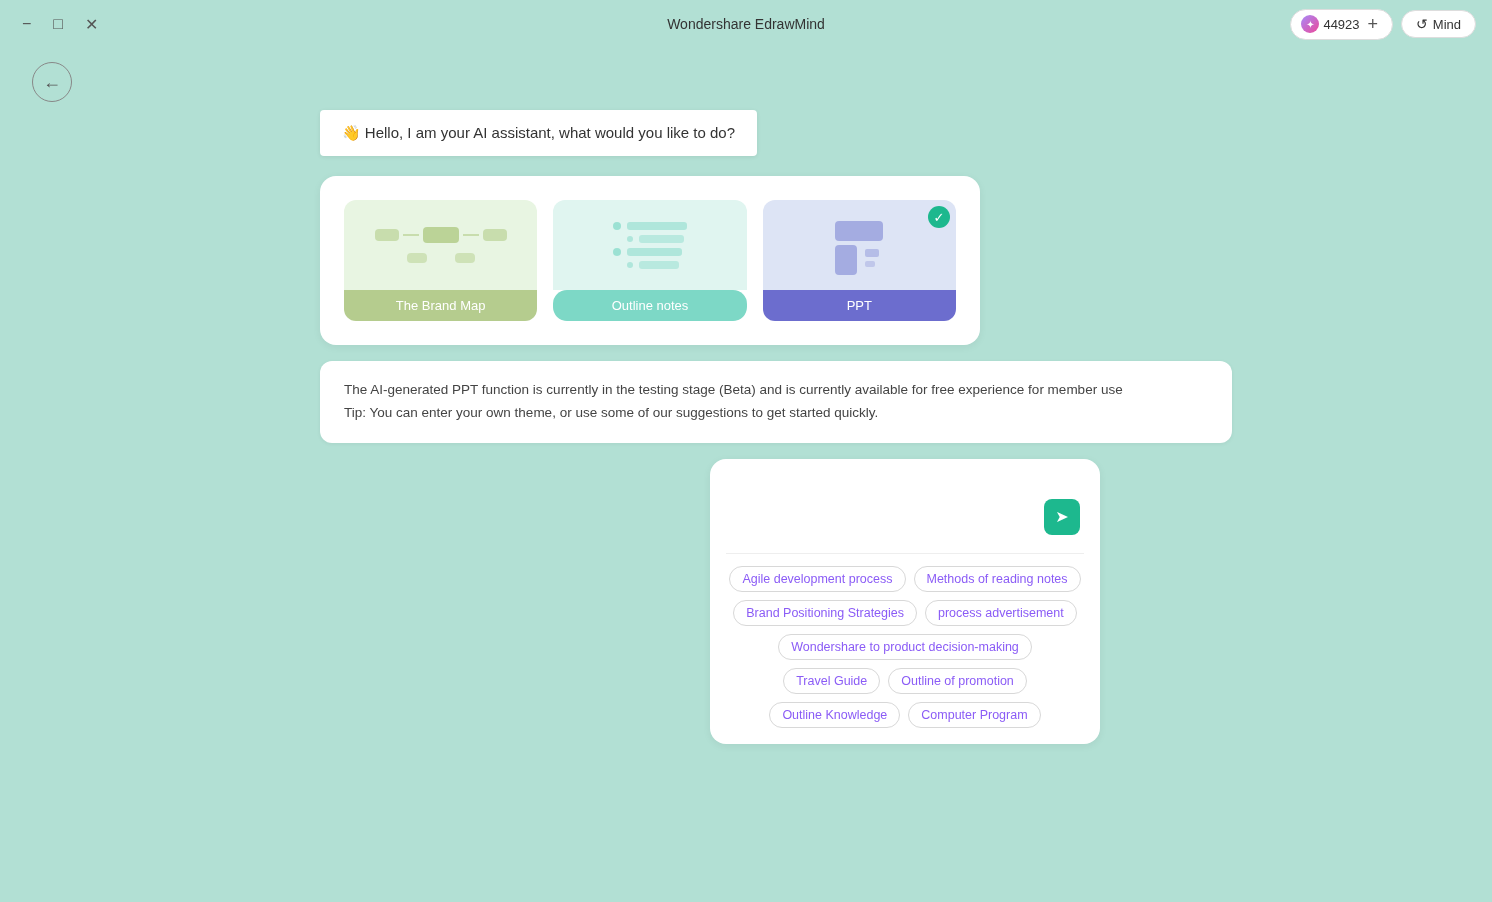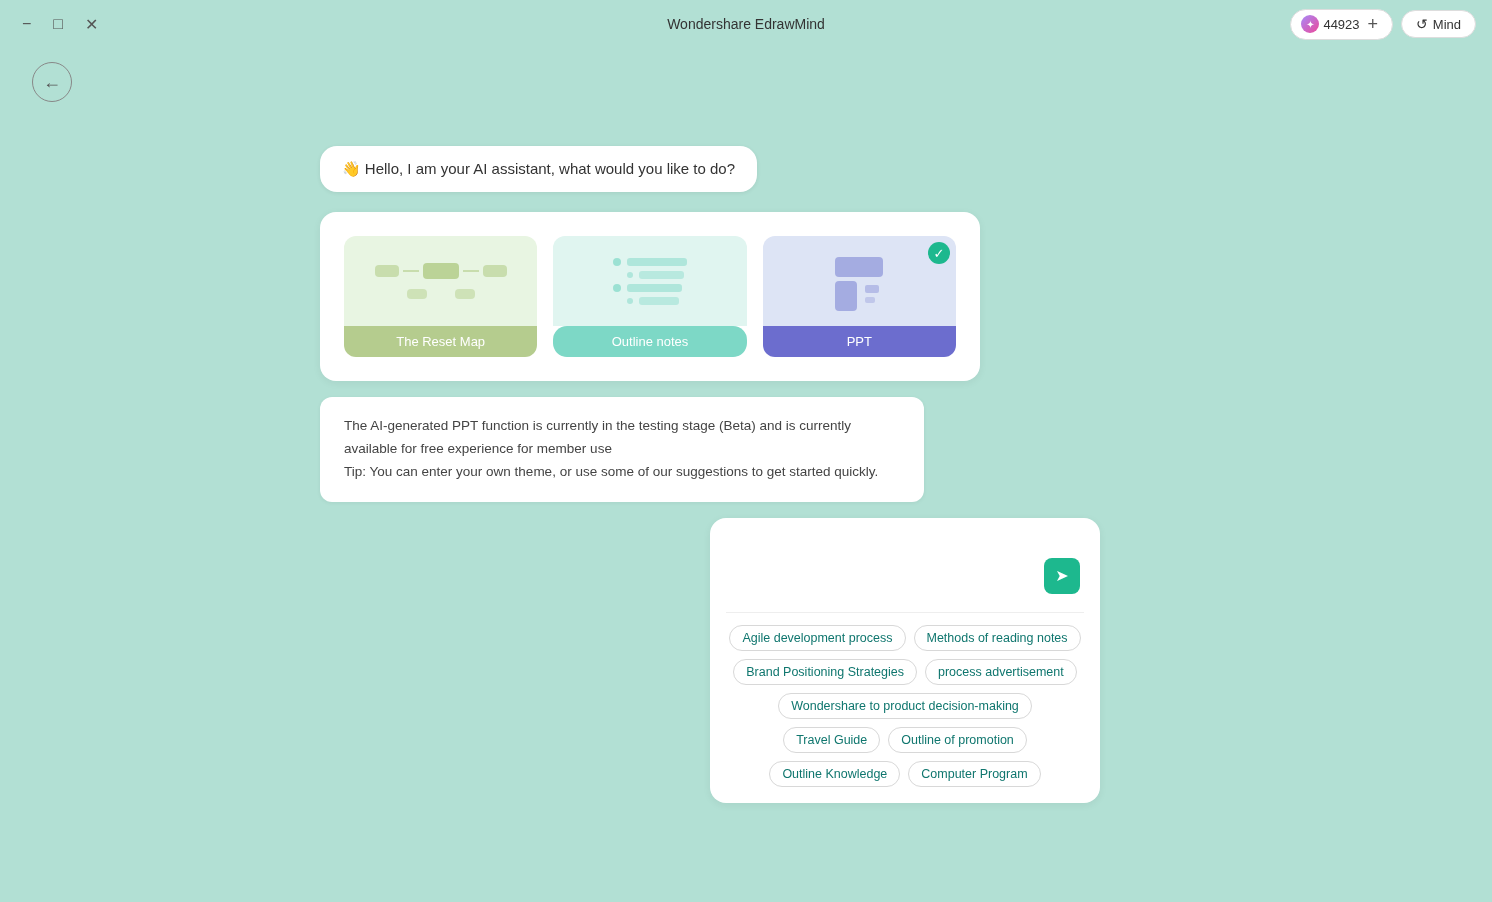--- a/index.html
+++ b/index.html
@@ -116,28 +116,27 @@
       display: flex;
       flex-direction: column;
       align-items: flex-start;
       padding: 0 0 0 320px;
       gap: 16px;
     }
 
     
     .hello-bubble {
       background: white;
-      border-radius: 17px;
+      border-radius: 4px;
       padding: 14px 22px;
       font-size: 15px;
       color: #333;
       display: inline-block;
       box-shadow: 0 1px 4px rgba(0,0,0,0.08);
       margin-bottom: 4px;
-      margin-top: 36px;
     }
 
     
     .mode-card {
       background: white;
       border-radius: 16px;
       padding: 24px;
       width: 660px;
       box-shadow: 0 2px 8px rgba(0,0,0,0.06);
     }
@@ -269,21 +268,21 @@
     .ppt-cell-wide {
       grid-column: 1 / 3;
       height: 20px;
     }
 
     
     .info-text-card {
       background: white;
       border-radius: 12px;
       padding: 18px 24px;
-      width: 604px;
+      width: 912px;
       font-size: 13.5px;
       color: #444;
       line-height: 1.7;
       box-shadow: 0 1px 4px rgba(0,0,0,0.06);
     }
 
     
     .input-area-card {
       background: white;
       border-radius: 16px;
@@ -335,21 +334,21 @@
       flex-wrap: wrap;
       gap: 8px;
       justify-content: center;
     }
     .tag-chip {
       background: white;
       border: 1px solid #d8d8d8;
       border-radius: 20px;
       padding: 5px 12px;
       font-size: 12.5px;
-      color: #0f766e;
+      color: #8b5cf6;
       cursor: pointer;
       white-space: nowrap;
     }
   </style>
 </head>
 <body>
 
 <div class="title-bar">
   <div class="title-bar-left">
 
@@ -396,21 +395,21 @@
               <div class="mm-line"></div>
               <div class="mm-box mm-side" style="opacity:0.5;"></div>
             </div>
             <div class="mm-row" style="margin-top:4px;">
               <div class="mm-box" style="width:20px;height:10px;opacity:0.4;"></div>
               <div style="width:20px;"></div>
               <div class="mm-box" style="width:20px;height:10px;opacity:0.4;"></div>
             </div>
           </div>
         </div>
-        <span class="mode-label mode-label-mindmap">The Reset Map</span>
+        <span class="mode-label mode-label-mindmap">The Brand Map</span>
       </div>
 
       <div class="mode-option">
         <div class="mode-thumb mode-thumb-outline">
           <div class="ol-icon">
             <div class="ol-item">
               <div class="ol-dot"></div>
               <div class="ol-line" style="width:60px;"></div>
             </div>
             <div class="ol-item" style="padding-left:14px;">

